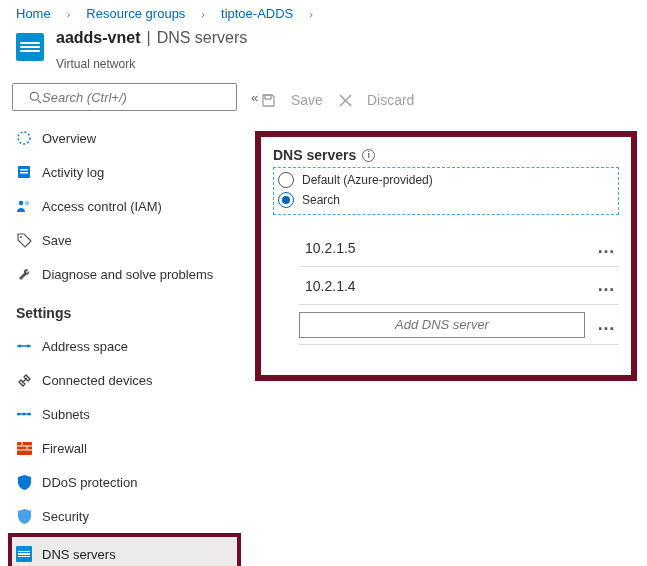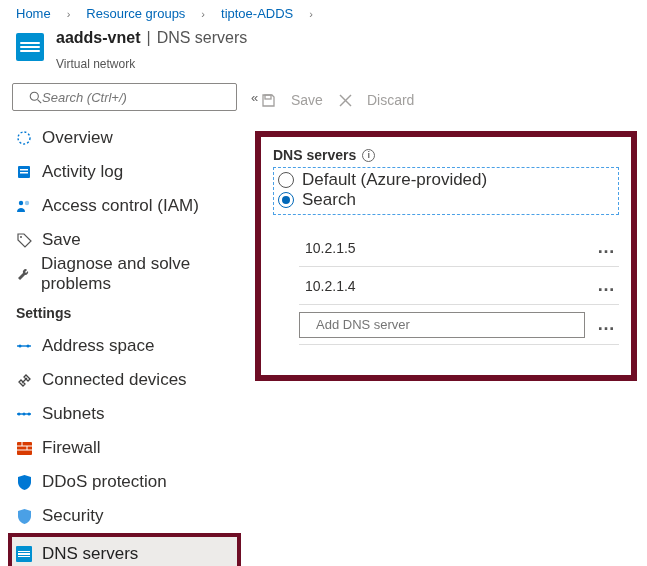--- a/index.html
+++ b/index.html
@@ -25,46 +25,46 @@
   .sidebar { width: 245px; padding: 0 0 0 12px; }
   .search-row { display: flex; align-items: center; gap: 10px; padding: 0 4px 10px 0; }
   .search-box { flex: 1; display: flex; align-items: center; border: 1px solid #8a8886; border-radius: 2px; height: 28px; padding: 0 16px; }
   .search-box input { border: none; outline: none; flex: 1; font-size: 13px; font-style: italic; color: #555; background: transparent; }
   .collapse-chev { color: #666; font-size: 13px; cursor: pointer; padding:0 4px;}
 
   .menu { display: flex; flex-direction: column; }
   .menu .section-title { font-size: 14px; font-weight: 600; color: #323130; padding: 14px 4px 8px; }
   .menu-item { display: flex; align-items: center; gap: 10px; height: 34px; padding: 0 4px; cursor: pointer; color: #323130; }
   .menu-item .micon { width: 16px; height: 16px; display: flex; align-items: center; justify-content: center; }
-  .menu-item .mlabel { font-size: 17px; }
+  .menu-item .mlabel { font-size: 13px; }
 
   .highlight-box { border: 4px solid #6e0d25; padding: 0; margin-left: -4px; margin-right: 4px;}
   .menu-item.active { background: #edebe9; }
   .menu-item.active .mlabel { color: #222; }
   .small-res-icon { width: 16px; height: 16px; background: #0090d1; border-radius: 1px; display: flex; flex-direction: column; justify-content: center; gap: 1px; padding: 2px; }
   .small-res-icon .b { height: 1.5px; background: #fff; }
 
   
   .main { flex: 1; padding: 0 10px; }
   .cmdbar { display: flex; align-items: center; gap: 16px; height: 34px; color: #a19f9d; padding-left: 6px; }
   .cmdbtn { display: flex; align-items: center; gap: 15px; cursor: default; font-size: 14px; }
 
   .panel-highlight { border: 6px solid #6e0d25; margin-top: 14px; padding: 10px 12px 30px; }
   .panel-title { font-weight: 600; font-size: 14px; display: flex; align-items: center; gap: 6px; margin-bottom: 4px; color: #323130;}
   .info-circle { width: 13px; height: 13px; border: 1px solid #666; border-radius: 50%; display: inline-flex; align-items: center; justify-content: center; font-size: 9px; color: #666; }
 
   .radio-group { border: 1px dashed #4aa0e6; padding: 2px 4px 4px; }
-  .radio-row { display: flex; align-items: center; gap: 8px; height: 20px; cursor: pointer; font-size: 17px; color: #323130;}
+  .radio-row { display: flex; align-items: center; gap: 8px; height: 20px; cursor: pointer; font-size: 12px; color: #323130;}
   .radio { width: 16px; height: 16px; border: 1px solid #555; border-radius: 50%; display: flex; align-items: center; justify-content: center; }
   .radio.checked { border-color: #0067b8; }
   .radio.checked::after { content: ""; width: 8px; height: 8px; background: #0067b8; border-radius: 50%; }
 
   .server-list { margin-top: 14px; margin-left: 26px; }
   .server-row { display: flex; align-items: center; justify-content: space-between; height: 38px; border-bottom: 1px solid #ddd; padding: 0 2px 0 6px; font-size: 14px; color: #323130;}
-  .server-row.input-row input { flex: 1; height: 26px; border: 1px solid #8a8886; padding: 0 16px; font-size: 13px; color: #777; }
+  .server-row.input-row input { flex: 1; height: 26px; border: 1px solid #8a8886; padding: 0 16px; font-size: 13px; font-style: italic; color: #777; text-align: center; }
   .dots { font-size: 18px; font-weight: bold; letter-spacing: -2px; color: #555; cursor: pointer; padding: 0 4px;}
   .server-row.input-row { gap: 8px; border-bottom: 1px solid #ddd; padding: 5px 2px 5px 0; height: 40px;}
 </style>
 </head>
 <body>
 
 <nav class="breadcrumb">
   <a>Home</a>
   <span class="chev">›</span>
   <a>Resource groups</a>

